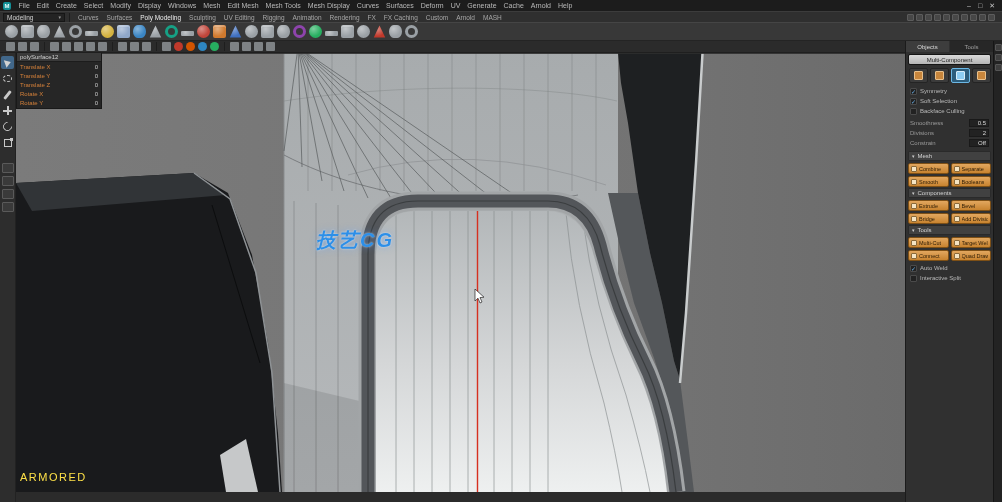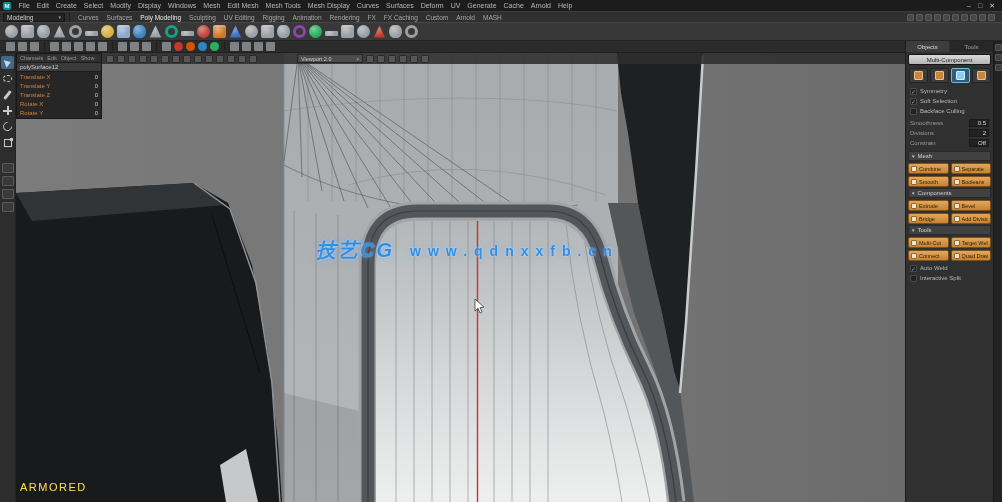--- a/index.html
+++ b/index.html
@@ -64,21 +64,21 @@
   .g-move{position:relative;width:9px;height:9px}
   .g-move::before{content:"";position:absolute;left:0;top:4px;width:9px;height:1.5px;background:#c9c9c9}
   .g-move::after{content:"";position:absolute;left:4px;top:0;width:1.5px;height:9px;background:#c9c9c9}
   .g-rotate{width:9px;height:9px;border:1.6px solid #c9c9c9;border-radius:50%;border-top-color:transparent;transform:rotate(45deg)}
   .g-scale{width:8px;height:8px;border:1px solid #c9c9c9;position:relative}
   .g-scale::after{content:"";position:absolute;right:-2px;top:-2px;width:3px;height:3px;background:#c9c9c9}
   .layoutbtn{width:12px;height:10px;border:1px solid #5a5a5a;background:#3a3a3a;border-radius:1px}
   .toolbox .gap{height:8px}
 
   
-  .viewport{position:absolute;left:16px;top:53px;width:984px;height:449px;background:var(--viewport-bg,#747474);
+  .viewport{position:absolute;left:16px;top:43px;width:984px;height:449px;background:var(--viewport-bg,#747474);
             overflow:hidden;z-index:10}
   .viewport svg.scene{position:absolute;left:0;top:0}
   .vtopbar{position:absolute;left:0;top:0;width:100%;height:11px;background:rgba(46,46,46,.88);
            display:flex;align-items:center;gap:3px;padding-left:90px;z-index:5}
   .vticons{display:flex;gap:3px;align-items:center}
   .vicon{width:8px;height:8px;background:#565656;border:1px solid #2b2b2b;border-radius:1px;flex:none}
   .vspacer{width:34px}
   .vdrop{width:66px;height:9px;background:#4c4c4c;border:1px solid #242424;color:#d2d2d2;font-size:5.5px;
          display:flex;align-items:center;justify-content:space-between;padding:0 3px}
 
@@ -471,21 +471,20 @@
           </div>
           <div class="cbrow">
             <span class="cbname">Rotate Y</span>
             <span class="cbval">0</span>
           </div>
         </div>
     </div>
 
     <div class="watermark">
       <span class="wm-brand">技艺CG</span>
-      <span class="wm-url">www.qdnxxfb.cn</span>
     </div>
 
     <div class="caption">ARMORED</div>
 
     <div class="cursor">
       <svg width="11" height="15" viewBox="0 0 11 15">
         <path d="M1,0 L1,12 L4,9.2 L6,14 L8,13 L6,8.6 L10,8.2 Z" fill="#ffffff" stroke="#222" stroke-width="0.7"></path>
       </svg>
     </div>
   </div>

